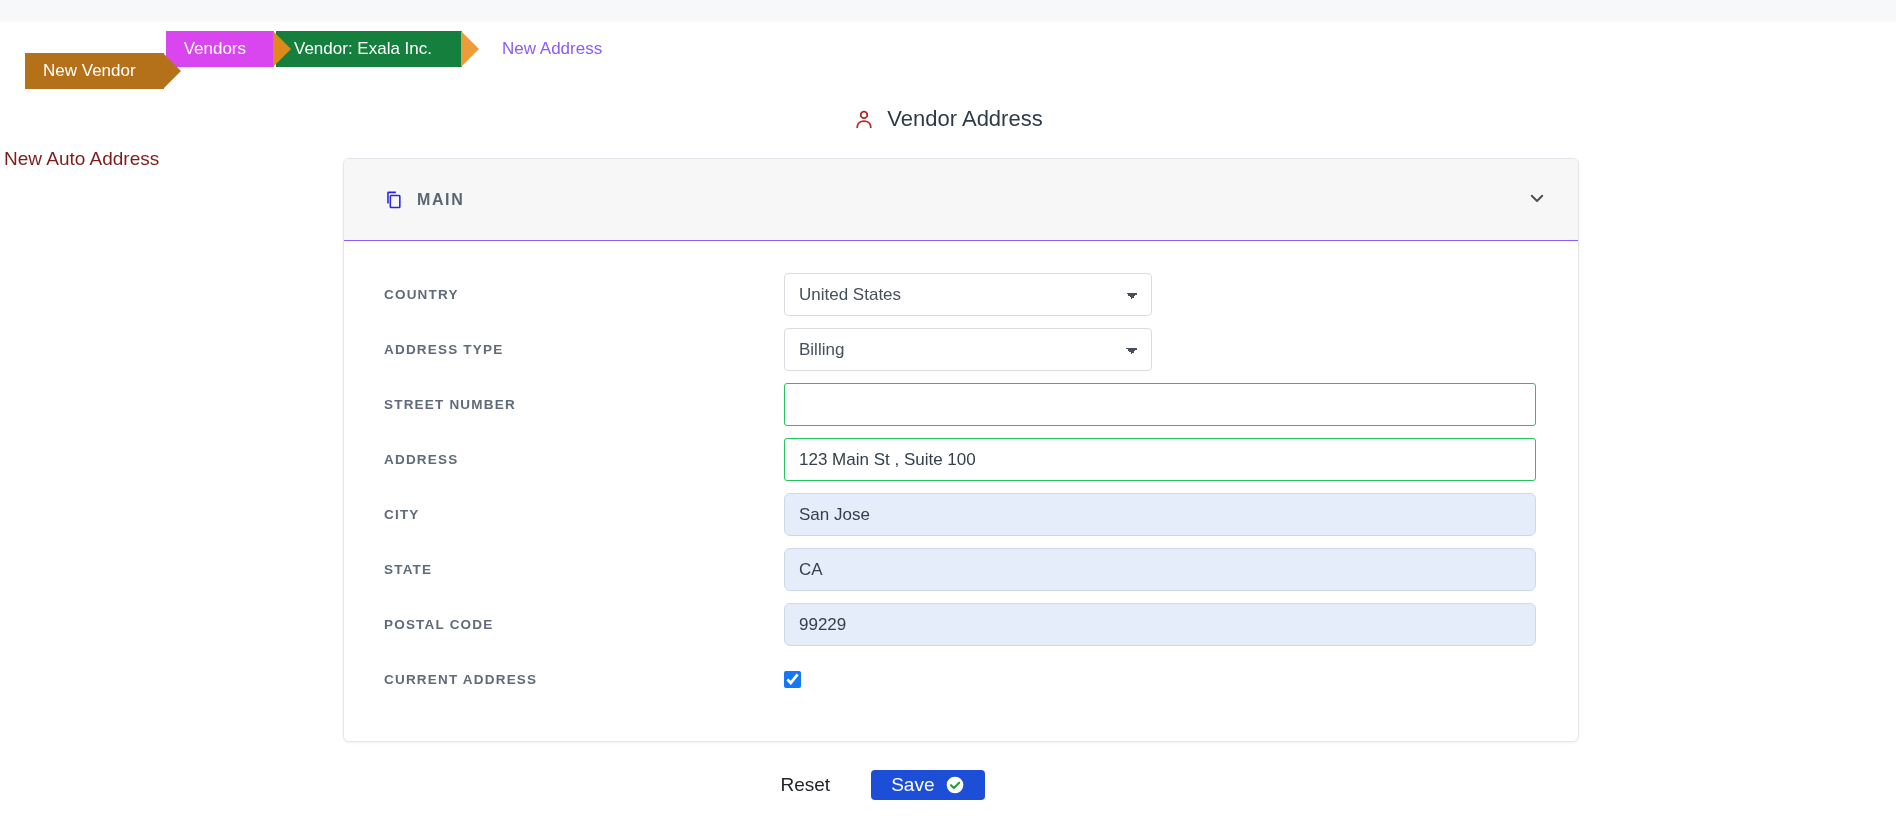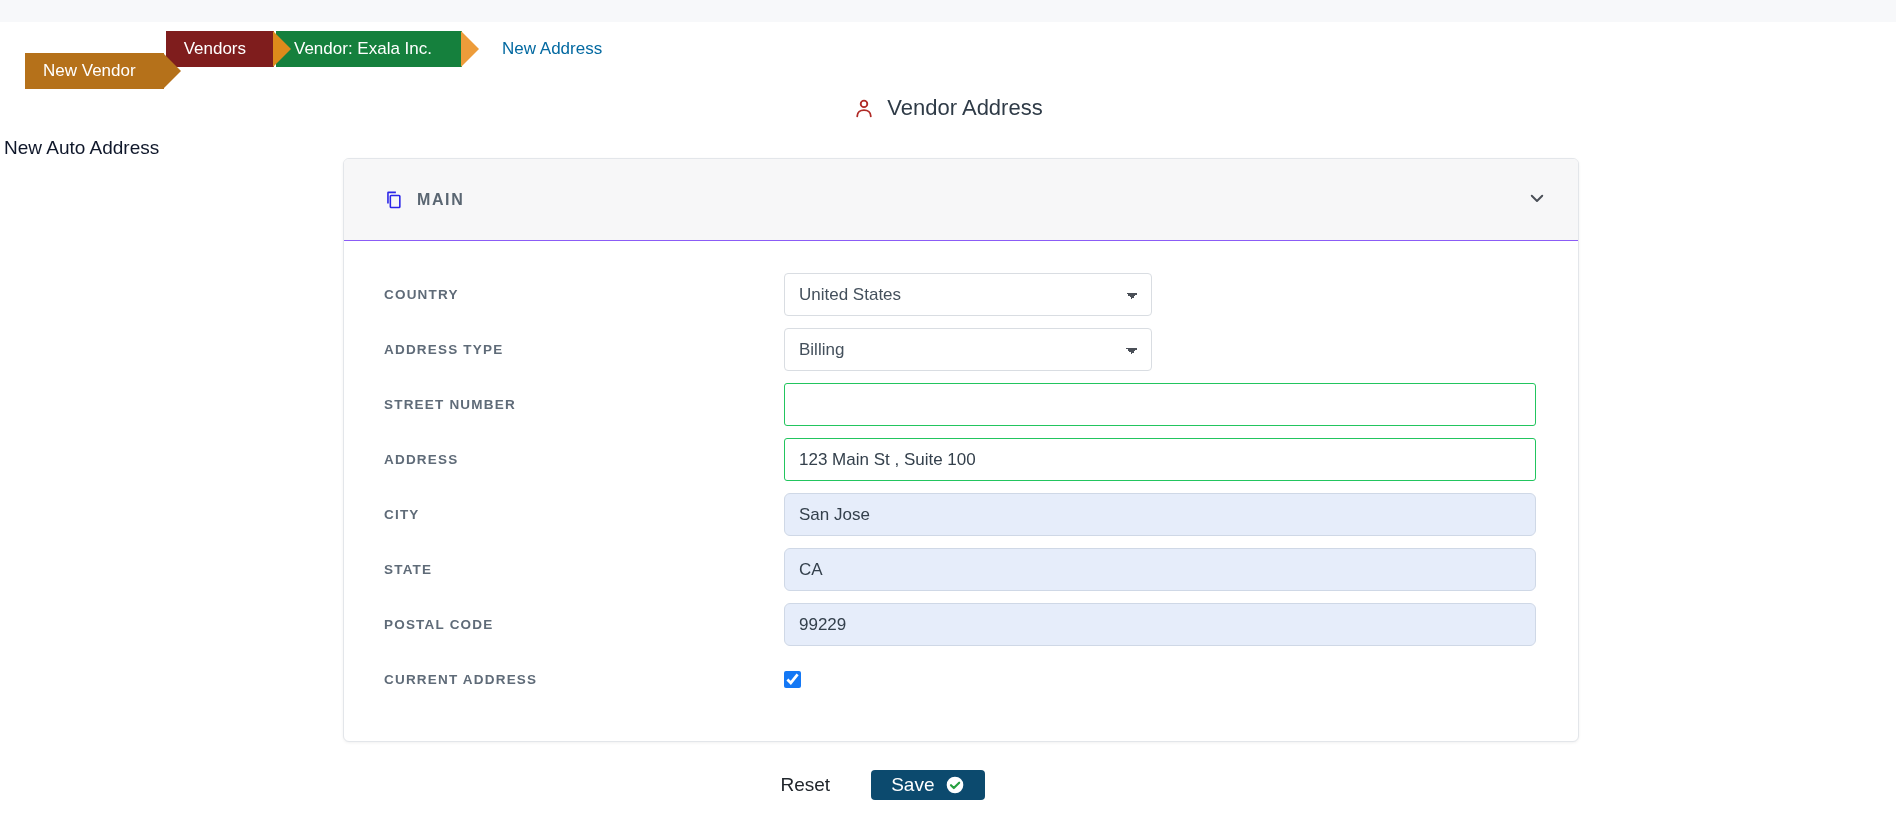--- a/index.html
+++ b/index.html
@@ -46,52 +46,52 @@
     right: -17px;
     top: 0;
     width: 0;
     height: 0;
     border-top: 18px solid transparent;
     border-bottom: 18px solid transparent;
     border-left: 18px solid currentColor;
     z-index: 2;
   }
   .crumb-1 { background: #b5711a; color: #b5711a; margin-top: 44px; }
-  .crumb-2 { background: #7f1d1d; color: #dd8a1b; }
+  .crumb-2 { background: #d946ef; color: #dd8a1b; }
   .crumb-3 { background: #15803d; color: #ed9c3a; }
   .crumb .crumb-text { color: #ffffff; position: relative; z-index: 3; }
   .crumb-3 { padding-right: 30px; }
   .crumb-plain {
     margin-left: 38px;
-    color: #0369a1;
+    color: #8b5cf6;
     font-size: 17px;
     white-space: nowrap;
   }
 
   
   .page-title-row {
     display: flex;
     align-items: center;
     justify-content: center;
     gap: 12px;
-    margin-top: 19px;
+    margin-top: 30px;
   }
   .page-title-icon { display: flex; align-items: center; color: #b02a26; }
   .page-title-text {
     font-size: 22px;
     color: #2f3b47;
   }
 
   
   .auto-link-row {
     margin-top: 16px;
     padding-left: 4px;
   }
   .auto-link {
-    color: #0f172a;
+    color: #7f1d1d;
     font-size: 19px;
     text-decoration: none;
     cursor: pointer;
   }
 
   
   .card-wrap {
     position: absolute;
     left: 343px;
     top: 158px;
@@ -214,21 +214,21 @@
   .btn-reset {
     background: none;
     border: none;
     font-size: 19px;
     color: #21262c;
     padding: 10px 14px;
     cursor: pointer;
     font-family: "Liberation Sans", sans-serif;
   }
   .btn-save {
-    background: #0c4a6e;
+    background: #1d4ed8;
     border: none;
     border-radius: 4px;
     color: #ffffff;
     font-size: 19px;
     padding: 4px 20px;
     display: flex;
     align-items: center;
     gap: 11px;
     cursor: pointer;
     font-family: "Liberation Sans", sans-serif;

